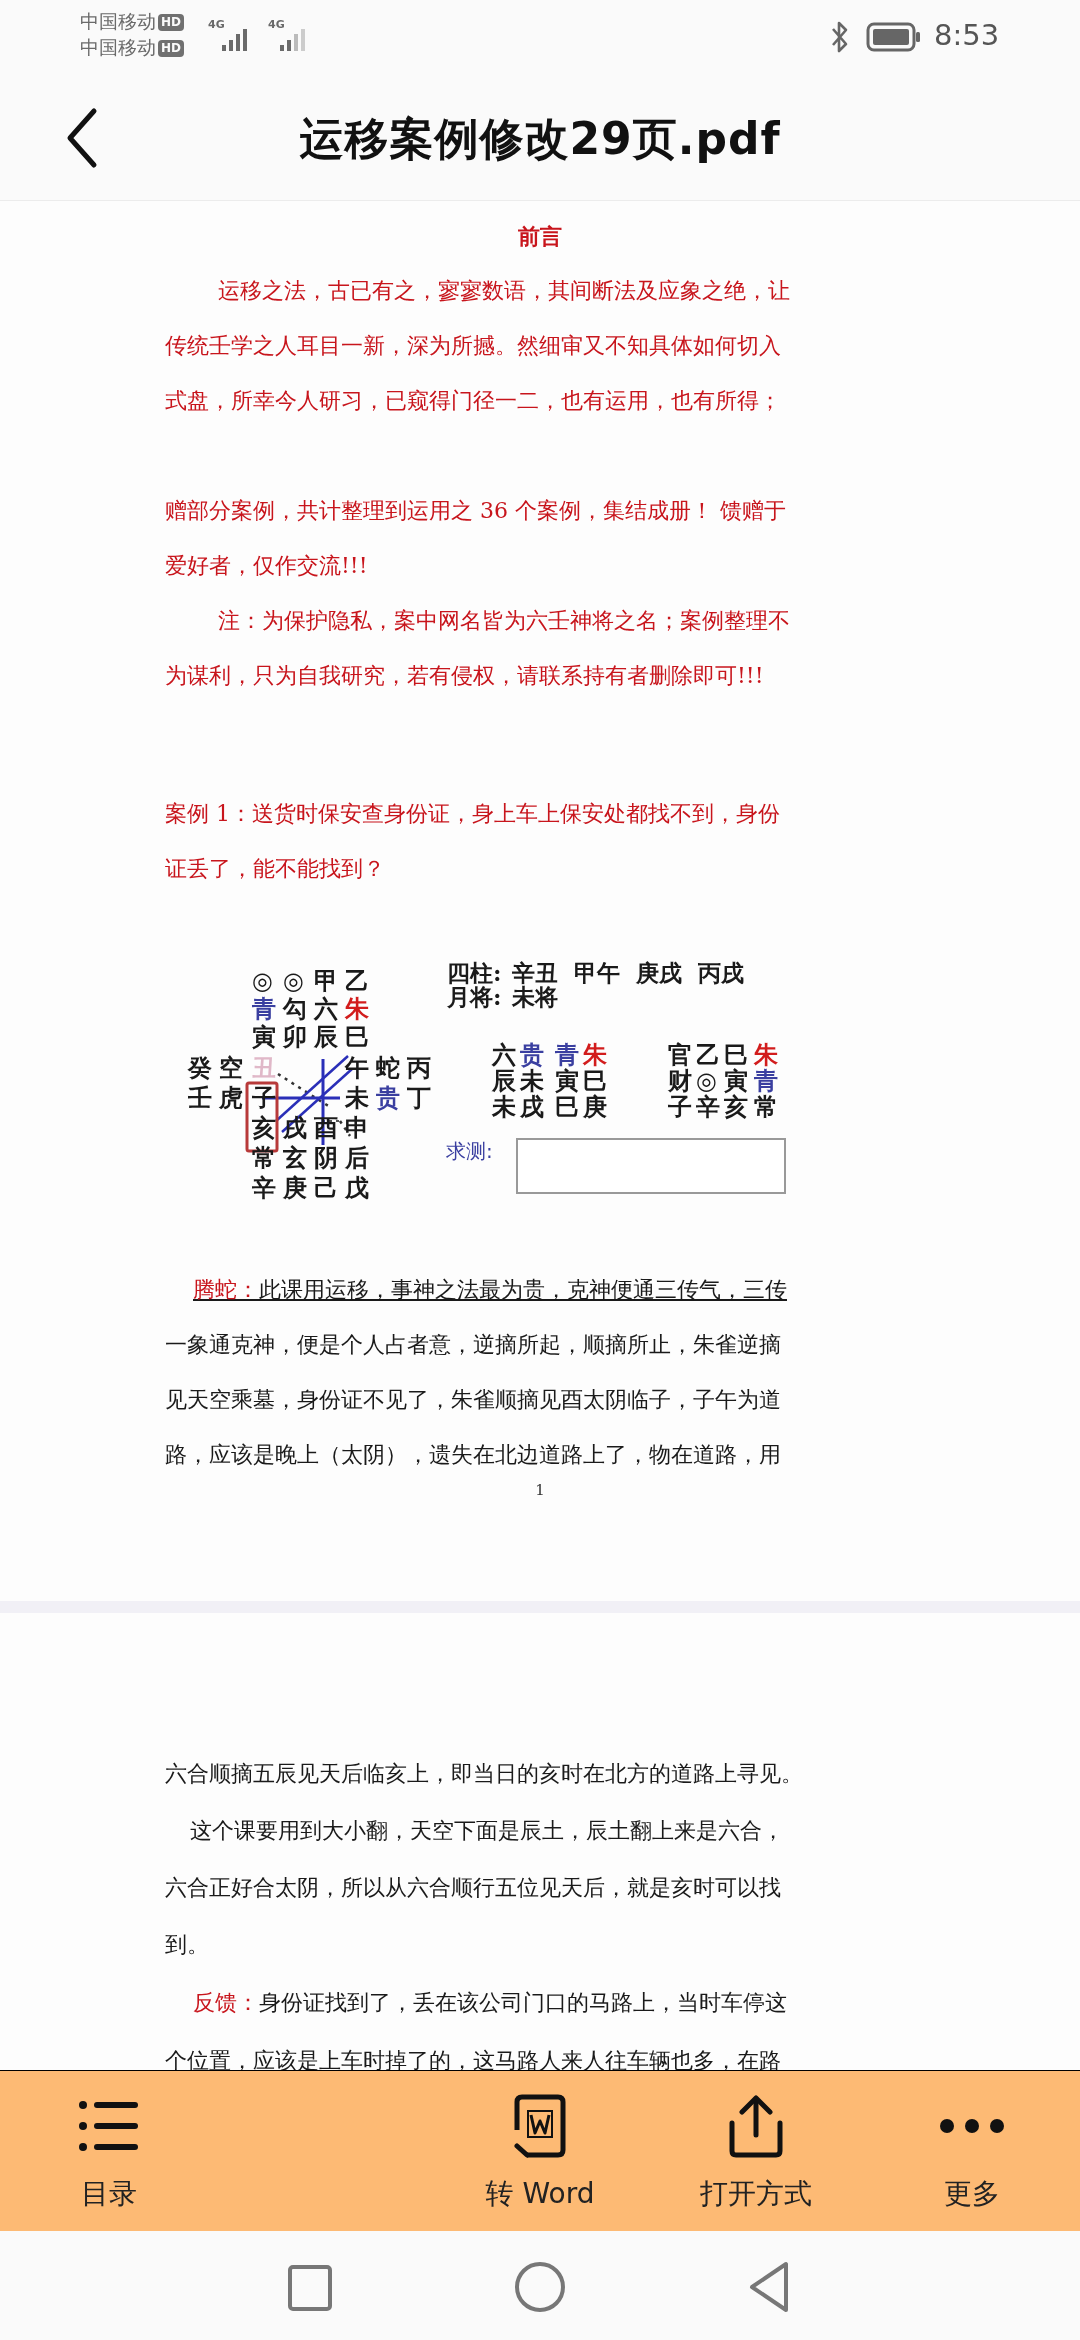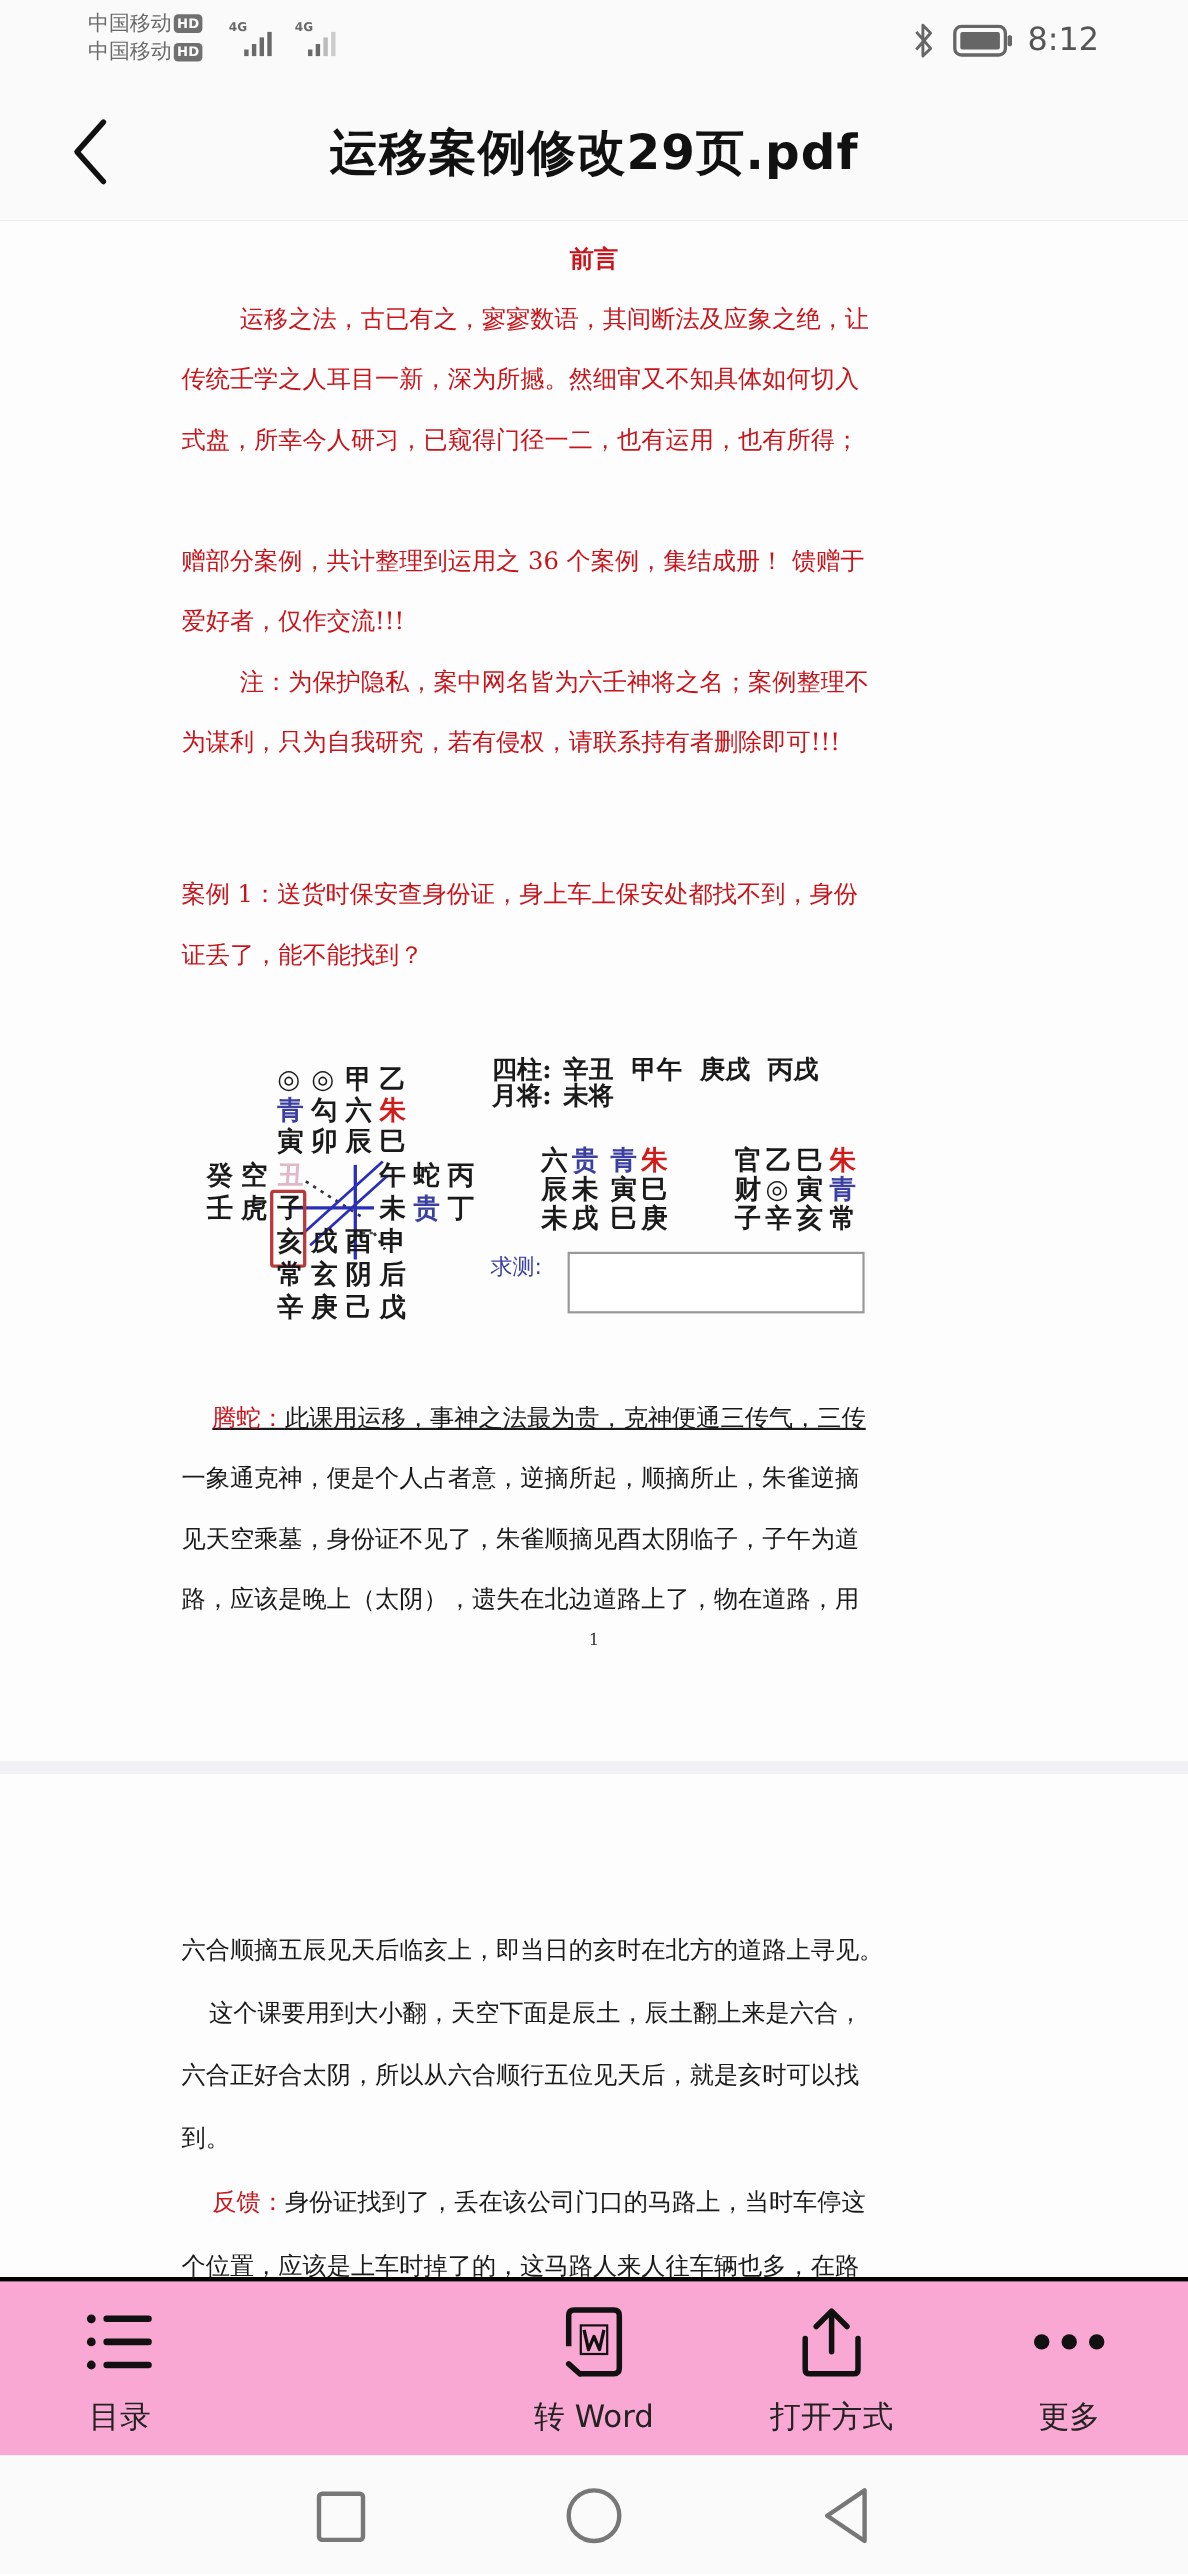--- a/index.html
+++ b/index.html
@@ -20,21 +20,21 @@
   .page { left:0; width:1080px; background:#fdfdfd; }
   .line { position:absolute; left:165px; width:760px; font-size:22px; line-height:36px; white-space:nowrap; font-family:"DejaVu Serif", serif; }
   .red { color:#c8151c; }
   .black { color:#1a1a1a; }
   .center { text-align:center; }
   .chart-char { position:absolute; font-family:"DejaVu Serif", serif; font-size:24px; line-height:24px; color:#1a1a1a; font-weight:bold; }
   .blue { color:#3a3fa0 !important; }
   .rc { color:#d21c1c !important; }
   .pink { color:#e0b8c8 !important; }
   
-  .toolbar { left:0; top:2070px; width:1080px; height:160px; background:#f9a8d4; border-top:4px solid #000000; }
+  .toolbar { left:0; top:2070px; width:1080px; height:160px; background:#fdba74; border-top:1px solid #000000; }
   .tool { position:absolute; top:20px; width:160px; text-align:center; }
   .tool .ico { height:70px; display:flex; align-items:center; justify-content:center; }
   .tool .lbl { font-size:28px; color:#222; margin-top:14px; }
   .navbar { left:0; top:2232px; width:1080px; height:108px; background:#fafafa; }
 </style>
 </head>
 <body>
 
 <div class="abs status">
   <div class="abs" style="left:80px;top:8px;">
@@ -62,21 +62,21 @@
 
   <svg class="abs" style="left:830px;top:20px;" width="20" height="34" viewBox="0 0 20 34">
     <path d="M3 9 L16 24 L9 31 L9 3 L16 10 L3 25" fill="none" stroke="#666" stroke-width="2.6" stroke-linejoin="round"></path>
   </svg>
 
   <svg class="abs" style="left:866px;top:22px;" width="56" height="30" viewBox="0 0 56 30">
     <rect x="2" y="2" width="46" height="26" rx="6" fill="none" stroke="#666" stroke-width="3"></rect>
     <rect x="7" y="7" width="36" height="16" rx="2" fill="#666"></rect>
     <rect x="50" y="10" width="4" height="10" rx="1.5" fill="#666"></rect>
   </svg>
-  <div class="abs time" style="left:934px;top:18px;">8:12</div>
+  <div class="abs time" style="left:934px;top:18px;">8:53</div>
 </div>
 
 <div class="abs titlebar">
   <svg class="abs" style="left:62px;top:32px;" width="40" height="62" viewBox="0 0 40 62">
     <path d="M32 4 L8 31 L32 58" fill="none" stroke="#111" stroke-width="5" stroke-linecap="round" stroke-linejoin="round"></path>
   </svg>
   <div class="abs title">运移案例修改29页.pdf</div>
 </div>
 
 <div class="abs page" style="top:201px;height:1400px;">

